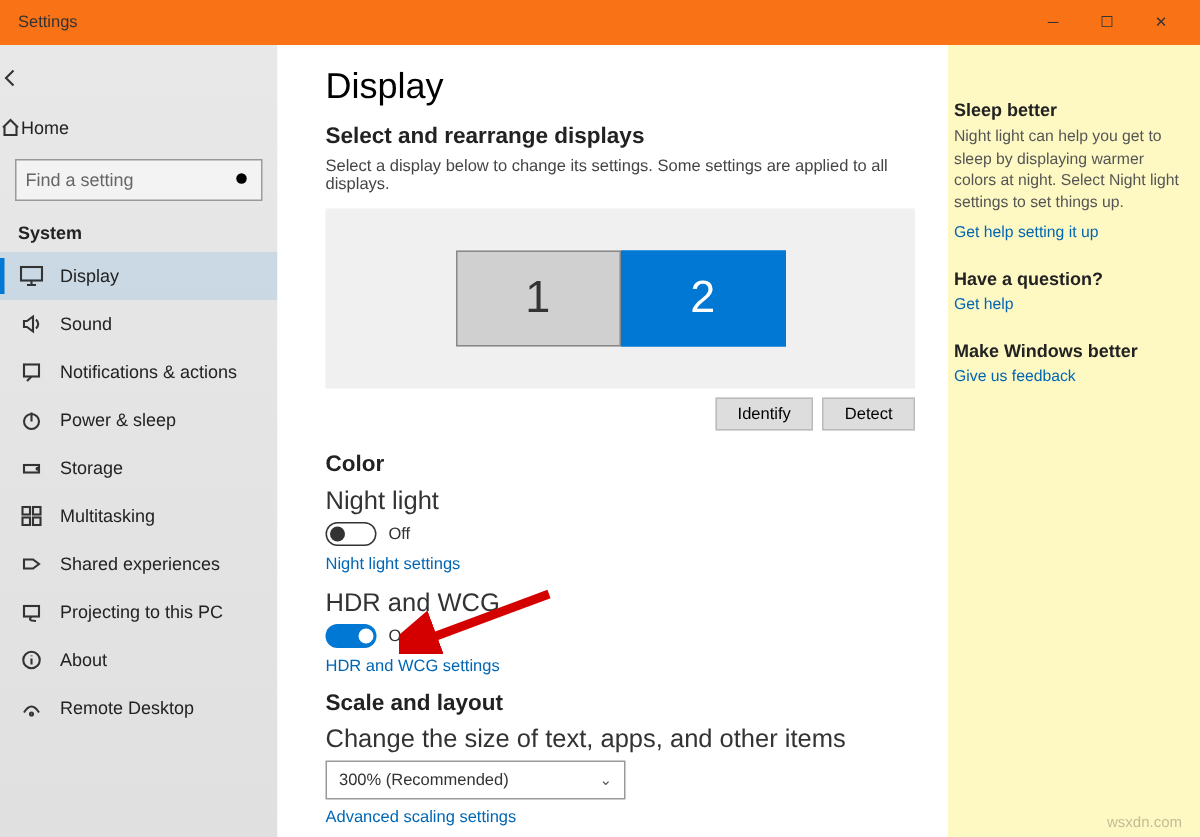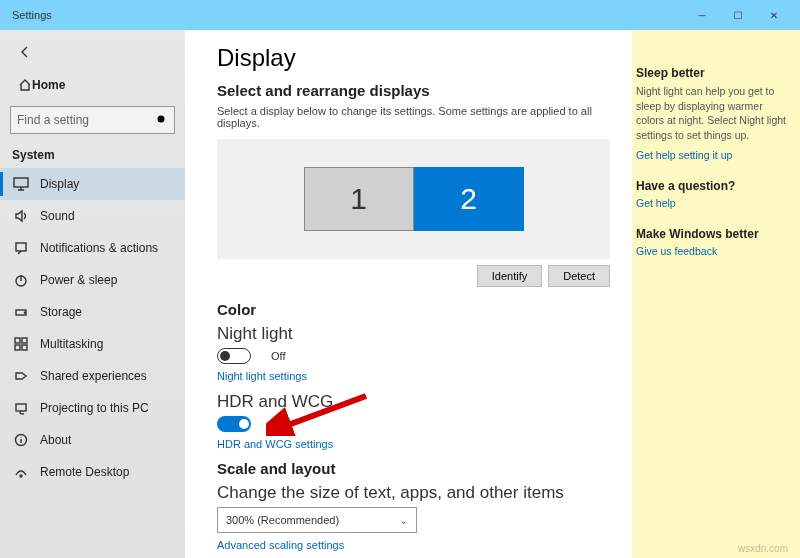--- a/index.html
+++ b/index.html
@@ -1,30 +1,30 @@
 <!DOCTYPE html>
 <html><head>
 <meta charset="utf-8">
 <style>
   * { box-sizing: border-box; margin: 0; padding: 0; font-family: "Segoe UI", sans-serif; }
   body { width: 800px; height: 558px; background: #f3f3f3; overflow: hidden; position: relative; }
   .window { width: 100%; height: 100%; background: #fff; display: flex; flex-direction: column; }
 
   
-  .titlebar { height: 30px; display: flex; align-items: center; padding: 0 8px; background: #7dd3fc; }
+  .titlebar { height: 30px; display: flex; align-items: center; padding: 0 8px; background: #f97316; }
   .titlebar .title { font-size: 11px; color: #333; margin-left: 4px; }
   .winbtns { margin-left: auto; display: flex; }
   .winbtns div { width: 36px; height: 30px; display: flex; align-items: center; justify-content: center; font-size: 10px; color: #333; }
 
   
   .body { flex: 1; display: flex; overflow: hidden; }
 
   
   .sidebar { width: 185px; background: linear-gradient(180deg, #e8e8e8 0%, #e0e0e0 100%); padding-top: 6px; display: flex; flex-direction: column; height: 100%; overflow: hidden; }
-  .sb-row { display: flex; align-items: center; height: 32px; padding: 0 18px; font-size: 12px; color: #222; font-weight: bold; }
+  .sb-row { display: flex; align-items: center; height: 32px; padding: 0 0; font-size: 12px; color: #222; }
   .sb-row.home { height: 34px; }
   .sb-search { margin: 4px 10px 8px 10px; height: 28px; border: 1px solid #999; display: flex; align-items: center; padding: 0 6px; font-size: 12px; color: #666; background: rgba(255,255,255,0.5); }
   .sb-search span.ph { flex: 1; }
   .sb-cat { padding: 6px 12px 6px 12px; font-size: 12px; font-weight: 600; color: #222; }
   .nav-item { display: flex; align-items: center; height: 32px; padding: 0 12px 0 12px; font-size: 12px; color: #222; cursor: default; position: relative; }
   .nav-item .ic { width: 18px; height: 18px; margin-right: 10px; display: flex; align-items: center; justify-content: center; }
   .nav-item.selected { background: rgba(0,120,215,0.12); }
   .nav-item.selected::before { content:""; position:absolute; left:0; top:4px; bottom:4px; width:3px; background:#0078d4; }
 
   svg { display: block; }
@@ -43,21 +43,21 @@
   
   .arrange-wrap { margin-top: 4px; }
   .arrange { background: #f0f0f0; height: 120px; display: flex; align-items: center; justify-content: center; gap: 0; }
   .mon { height: 64px; display: flex; align-items: center; justify-content: center; font-size: 30px; font-weight: 300; border: 1px solid #888; }
   .mon1 { width: 110px; background: #d0d0d0; color: #333; }
   .mon2 { width: 110px; background: #0078d4; color: #fff; border-color: #0078d4; }
   .arrange-btns { display: flex; justify-content: flex-end; gap: 6px; margin-top: 6px; }
   .btn { background: #ddd; border: 1px solid #bbb; font-size: 11px; padding: 4px 14px; min-width: 56px; text-align: left; }
 
   
-  .toggle-row { display: flex; align-items: center; gap: 20px; margin: 2px 0 4px 0; }
+  .toggle-row { display: flex; align-items: center; gap: 8px; margin: 2px 0 4px 0; }
   .toggle { width: 34px; height: 16px; border-radius: 10px; position: relative; }
   .toggle.off { border: 1.5px solid #333; background: #fff; }
   .toggle.off .knob { width: 10px; height: 10px; border-radius: 50%; background: #333; position: absolute; left: 2px; top: 1.5px; }
   .toggle.on { background: #0078d4; }
   .toggle.on .knob { width: 10px; height: 10px; border-radius: 50%; background: #fff; position: absolute; right: 2px; top: 3px; }
 
   
   .select { width: 200px; height: 26px; border: 1px solid #999; display: flex; align-items: center; padding: 0 8px; font-size: 11px; color: #333; margin: 4px 0 6px 0; position: relative; }
   .select .chev { position: absolute; right: 8px; font-size: 10px; color: #555; }
 

